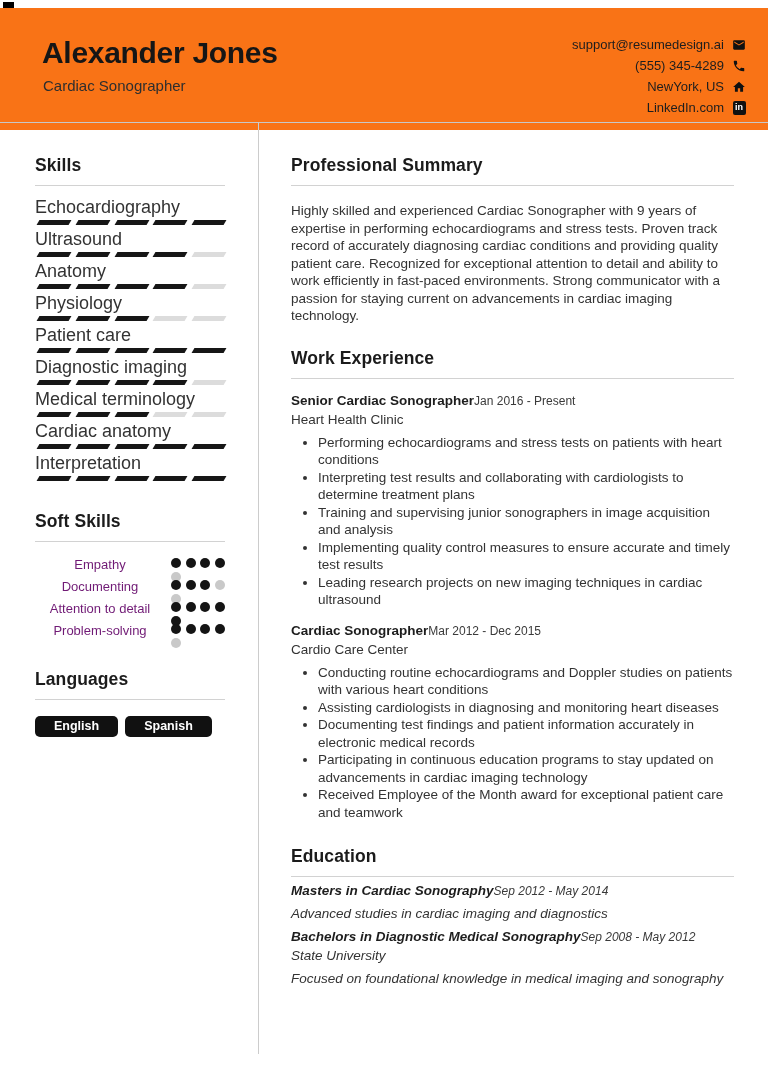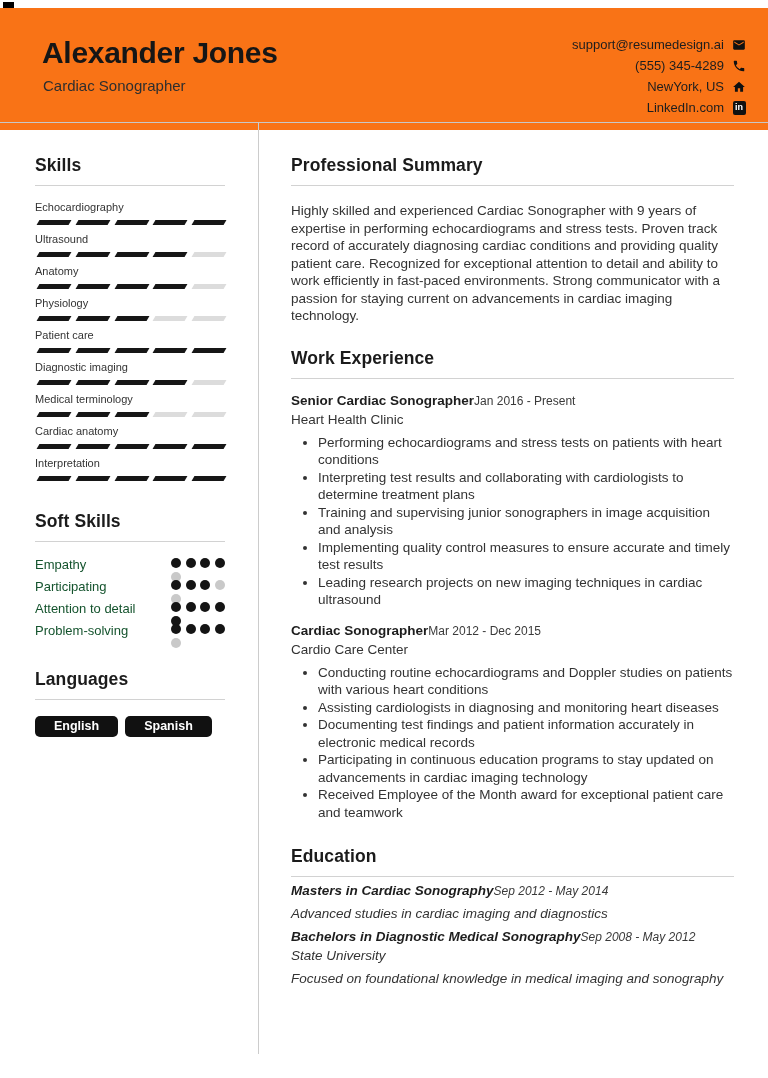--- a/index.html
+++ b/index.html
@@ -25,30 +25,30 @@
   .hline { position:absolute; left:0; top:122px; width:768px; height:1px; background:#c7c7c7; }
   .vline { position:absolute; left:258px; top:122px; width:1px; height:932px; background:#cccccc; }
 
   
   .section-h { font-size:17.5px; font-weight:700; color:#1b1b1b; margin:0; padding-bottom:9px; border-bottom:1px solid #d2d2d2; letter-spacing:0.1px; }
 
   
   .left-col { position:absolute; left:35px; top:155px; width:190px; }
   .skills-list { margin-top:13px; }
   .skill { margin-bottom:6px; }
-  .skill-label { font-size:11px; line-height:16px; color:#333; }
+  .skill-label { font-size:18px; line-height:16px; color:#333; }
   .skill-bar { display:flex; gap:7px; margin-top:5px; height:5px; padding-left:3px; }
   .seg { width:32px; height:5px; transform:skewX(-30deg); }
   .seg.on { background:#161616; }
   .seg.off { background:#dcdcdc; }
 
   .soft-section { margin-top:30px; }
   .soft-rows { margin-top:14px; }
   .soft-row { display:flex; margin-bottom:5px; }
-  .soft-label { flex:1; font-size:13px; line-height:17px; color:#14532d; padding-right:6px; }
+  .soft-label { flex:1; font-size:13px; line-height:17px; color:#701a75; padding-right:6px;text-align:center; }
   .dots { width:54px; height:10px; display:flex; flex-wrap:wrap; column-gap:4.5px; row-gap:4px; margin-top:2px; overflow:visible; align-content:flex-start; flex-shrink:0; }
   .dot { width:10px; height:10px; border-radius:50%; flex-shrink:0; }
   .dot.on { background:#141414; }
   .dot.off { background:#c9c9c9; }
 
   .lang-section { margin-top:30px; }
   .badges { display:flex; gap:7px; margin-top:16px; }
   .badge { background:#111; color:#fff; font-size:12.5px; font-weight:700; line-height:13px; padding:4px 19px; border-radius:5px; }
 
   
@@ -217,21 +217,21 @@
           <div class="soft-label">Empathy</div>
           <div class="dots">
             <span class="dot on"></span>
             <span class="dot on"></span>
             <span class="dot on"></span>
             <span class="dot on"></span>
             <span class="dot off"></span>
           </div>
         </div>
         <div class="soft-row">
-          <div class="soft-label">Participating</div>
+          <div class="soft-label">Documenting</div>
           <div class="dots">
             <span class="dot on"></span>
             <span class="dot on"></span>
             <span class="dot on"></span>
             <span class="dot off"></span>
             <span class="dot off"></span>
           </div>
         </div>
         <div class="soft-row">
           <div class="soft-label">Attention to detail</div>

